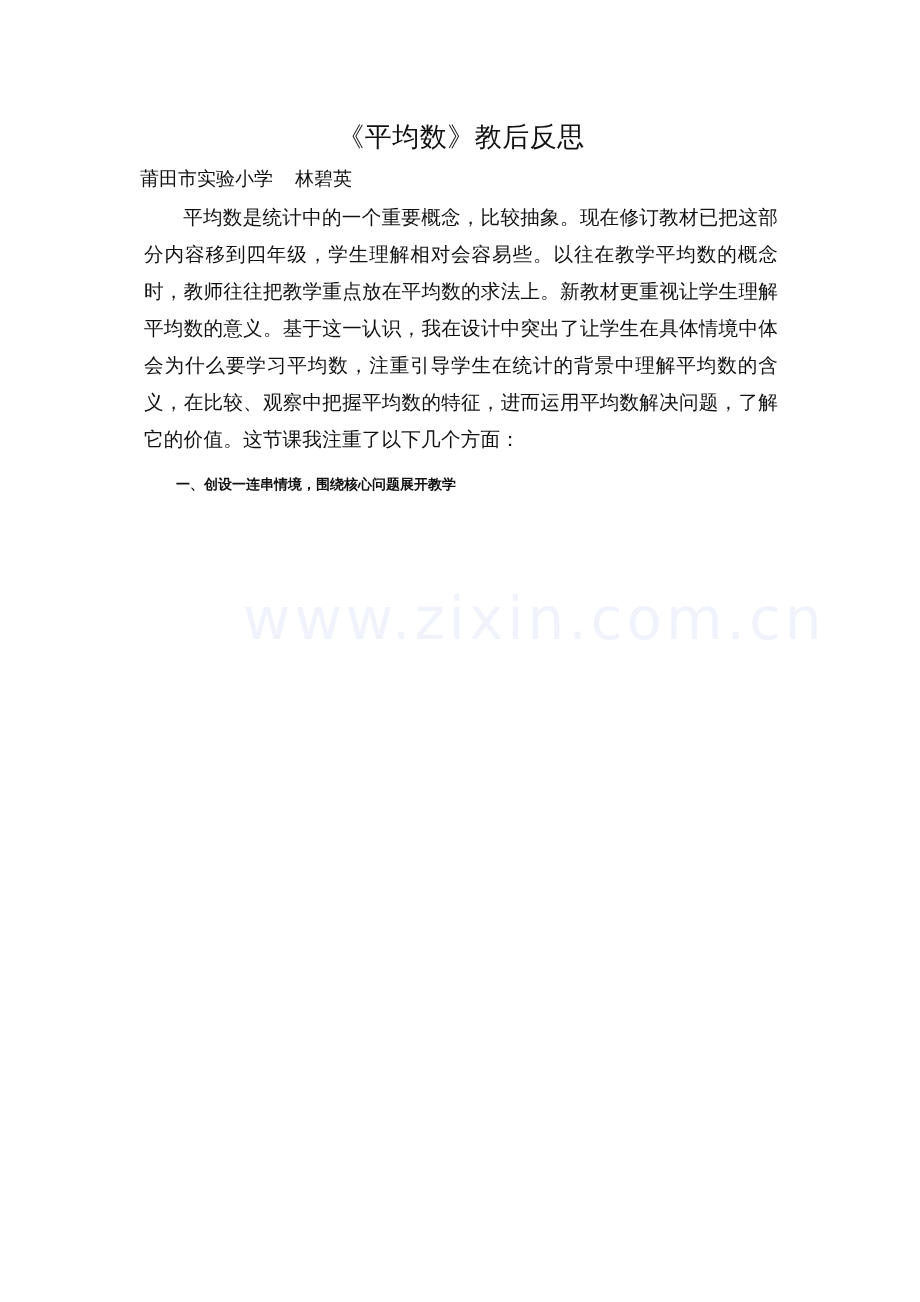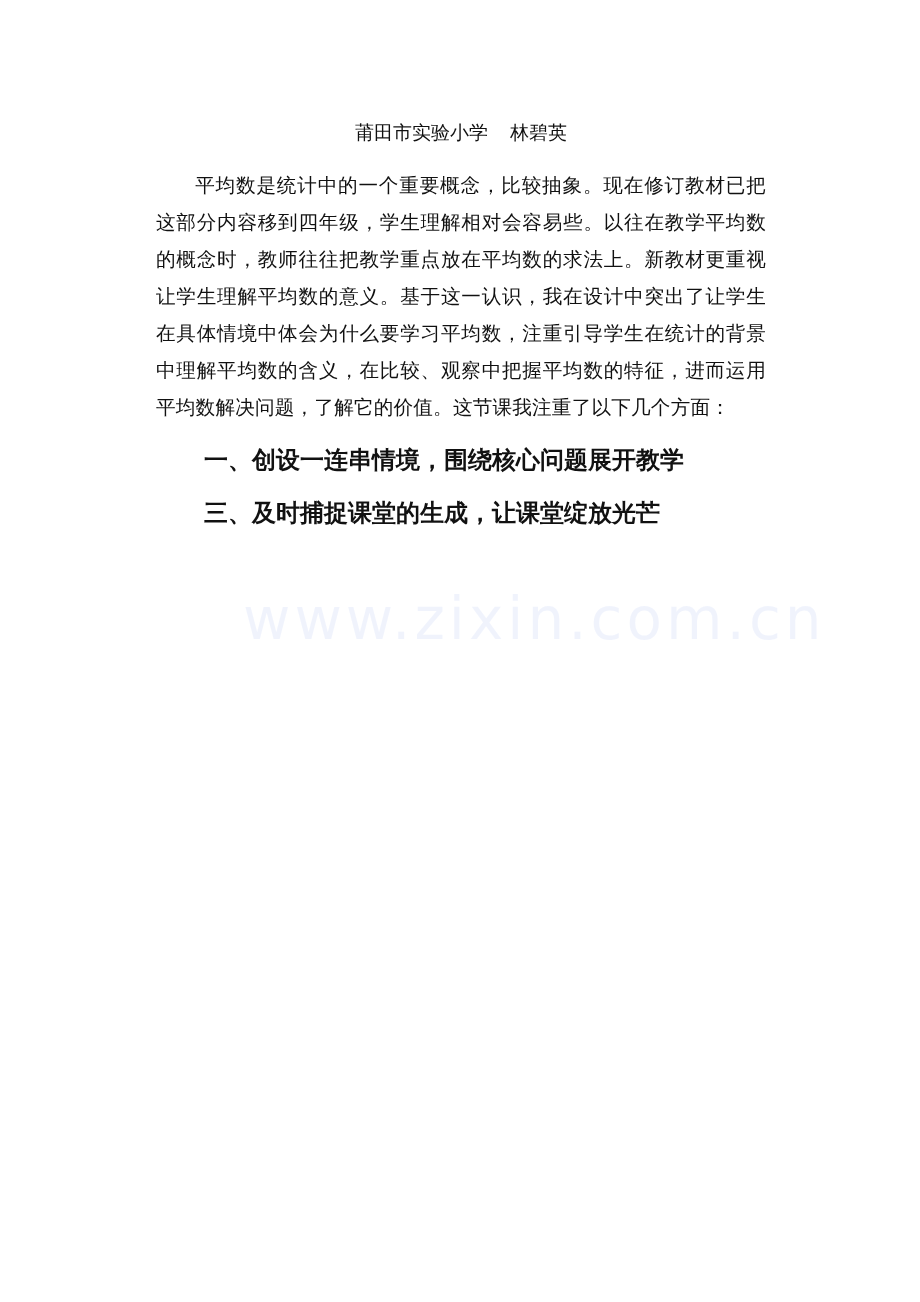--- a/index.html
+++ b/index.html
@@ -31,46 +31,45 @@
     }
     .title {
       text-align: center;
       font-size: 27px;
       line-height: 40px;
       margin: 0 0 4px 0;
       font-weight: normal;
       letter-spacing: 0.5px;
     }
     .subtitle {
-      text-align: center;
+      text-align: left;
       font-size: 19px;
       line-height: 34px;
       margin: 0 0 4px 0;
-      font-family: Liberation Mono, monospace;
     }
     .subtitle .gap {
       display: inline-block;
       width: 22px;
     }
     .para {
       font-size: 19.6px;
       line-height: 37px;
       text-indent: 2em;
       text-align: justify;
       text-justify: inter-character;
-      margin: 16px;
+      margin: 4px;
       letter-spacing: 0.2px;
     }
     .heading {
       font-family: "DejaVu Sans", "Liberation Sans", sans-serif;
       font-weight: bold;
-      font-size: 24px;
+      font-size: 14px;
       line-height: 37px;
       text-indent: 2em;
-      margin: 16px;
+      margin: 8px;
     }
     .watermark {
       position: absolute;
       left: 243px;
       top: 585px;
       font-family: "DejaVu Sans", "Liberation Sans", sans-serif;
       font-size: 58px;
       color: #1d4ed8;
       opacity: 0.06;
       letter-spacing: 4px;
@@ -79,29 +78,29 @@
     }
   </style>
 </head>
 <body>
 
 <div class="page">
 
   <div class="watermark">www.zixin.com.cn</div>
 
   <div class="content">
+    <h1 class="title">《平均数》教后反思</h1>
 
     <div class="subtitle">
       <span>莆田市实验小学</span><span class="gap"></span><span>林碧英</span>
     </div>
 
     <p class="para">平均数是统计中的一个重要概念，比较抽象。现在修订教材已把这部分内容移到四年级，学生理解相对会容易些。以往在教学平均数的概念时，教师往往把教学重点放在平均数的求法上。新教材更重视让学生理解平均数的意义。基于这一认识，我在设计中突出了让学生在具体情境中体会为什么要学习平均数，注重引导学生在统计的背景中理解平均数的含义，在比较、观察中把握平均数的特征，进而运用平均数解决问题，了解它的价值。这节课我注重了以下几个方面：</p>
 
     <div>
       <p class="heading">一、创设一连串情境，围绕核心问题展开教学</p>
     </div>
 
 
     <div>
-      <p class="heading">三、及时捕捉课堂的生成，让课堂绽放光芒</p>
     </div>
   </div>
 </div>
 
 </body></html>

